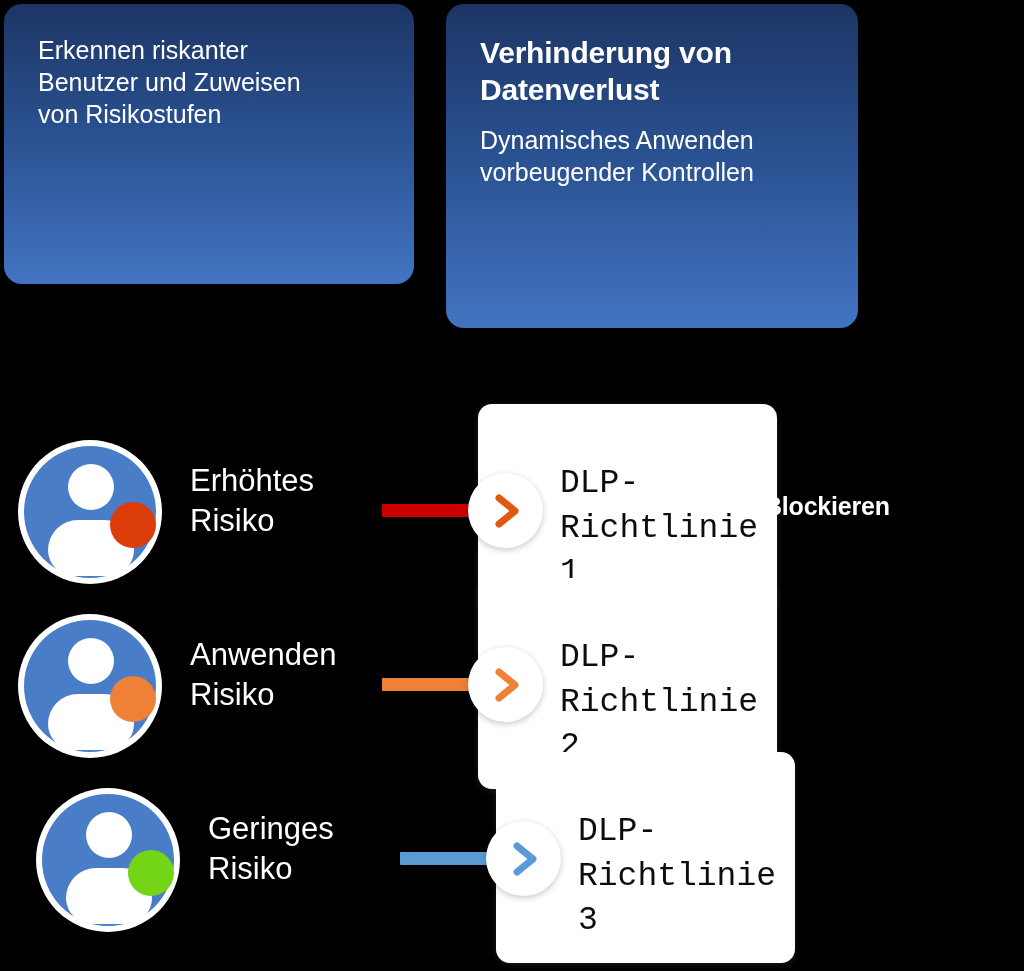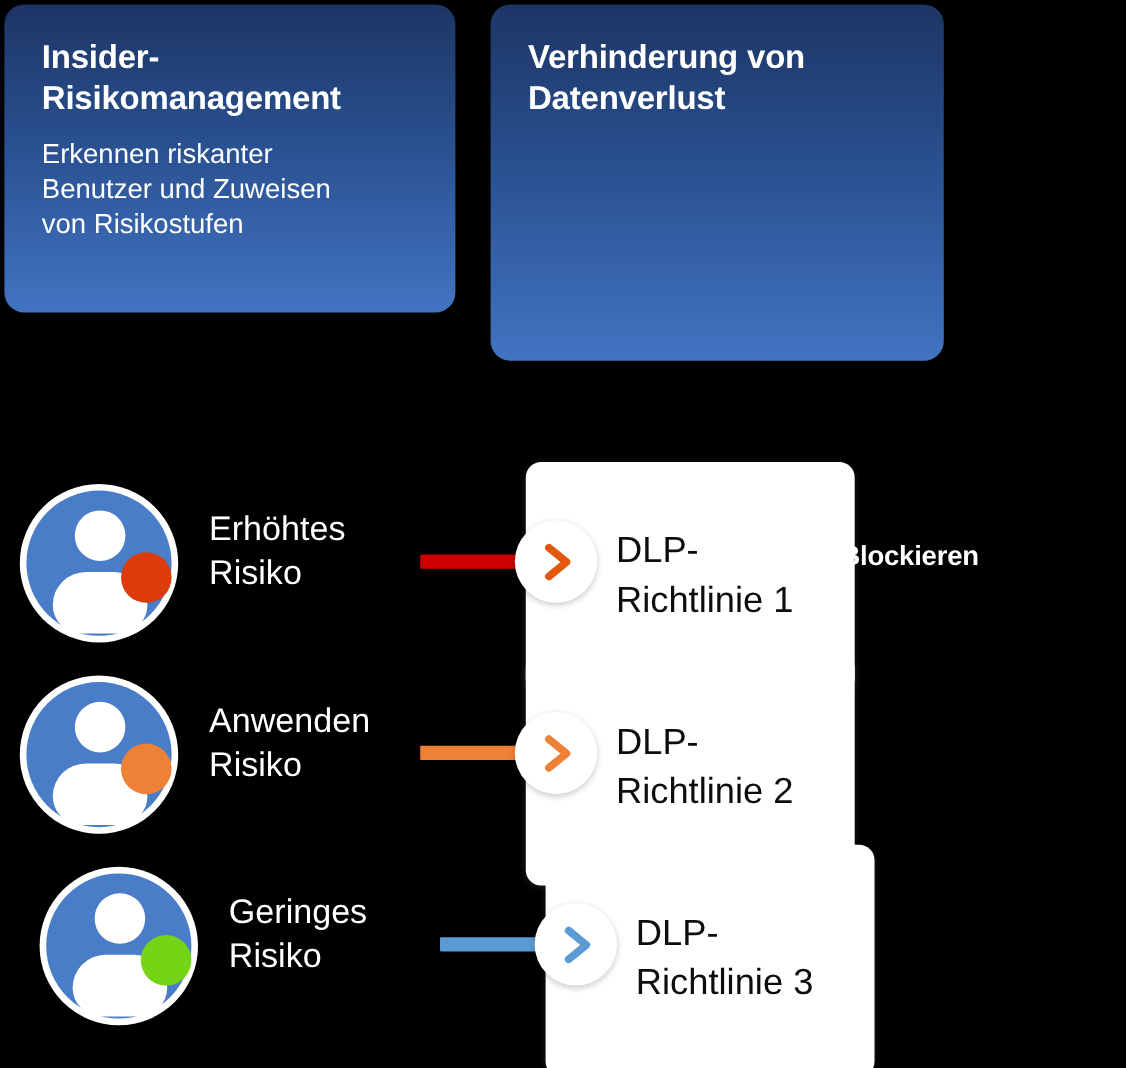--- a/index.html
+++ b/index.html
@@ -134,26 +134,27 @@
     top: 100px;
     width: 116px;
     height: 13px;
     border-radius: 1px;
   }
 
   
   .policy-card {
     position: absolute;
     left: 478px;
-    top: 16px;
+    top: 0px;
     width: 299px;
     height: 211px;
     background: #ffffff;
     border-radius: 14px;
     box-shadow: 0 2px 7px rgba(255,255,255,0.10);
+    font-family: Liberation Mono, monospace;
   }
   .policy-card-text {
     position: absolute;
     left: 82px;
     top: 58px;
     right: 14px;
     color: #0d0d0d;
     font-size: 33px;
     line-height: 1.35;
     white-space: pre-line;
@@ -184,30 +185,30 @@
     font-size: 25px;
     font-weight: bold;
     letter-spacing: -0.2px;
     white-space: nowrap;
   }
 </style>
 </head>
 <body>
 
 <div class="feature-card" id="card-irm">
-  <div class="feature-title">Insider-
-Risikomanagement</div>
   <div class="feature-desc">Erkennen riskanter
 Benutzer und Zuweisen
 von Risikostufen</div>
 </div>
 
 <div class="feature-card" id="card-dlp">
   <div class="feature-title">Verhinderung von
 Datenverlust</div>
+  <div class="feature-desc">Dynamisches Anwenden
+vorbeugender Kontrollen</div>
 </div>
 
 <div class="flow-row" id="flow-row-0">
 
   <div class="avatar">
     <div class="avatar-ring"></div>
     <div class="avatar-disc" style="background: rgb(74, 125, 200);"></div>
     <div class="avatar-head"></div>
     <div class="avatar-body"></div>
     <div class="avatar-badge" style="background: rgb(220, 60, 10);"></div>

